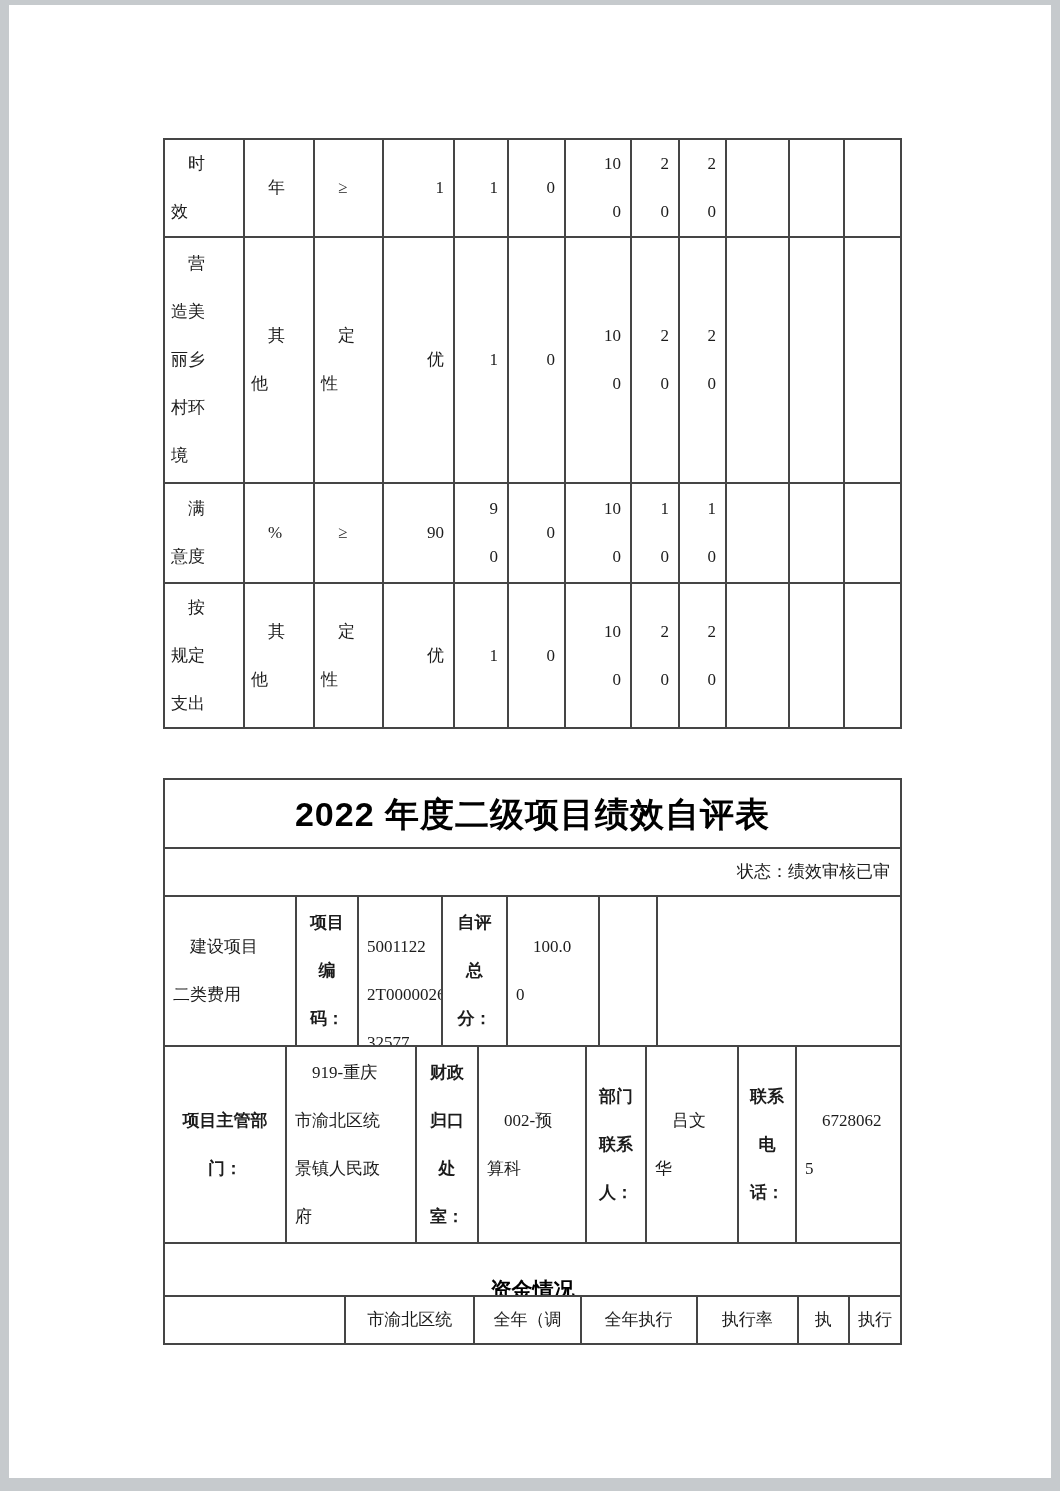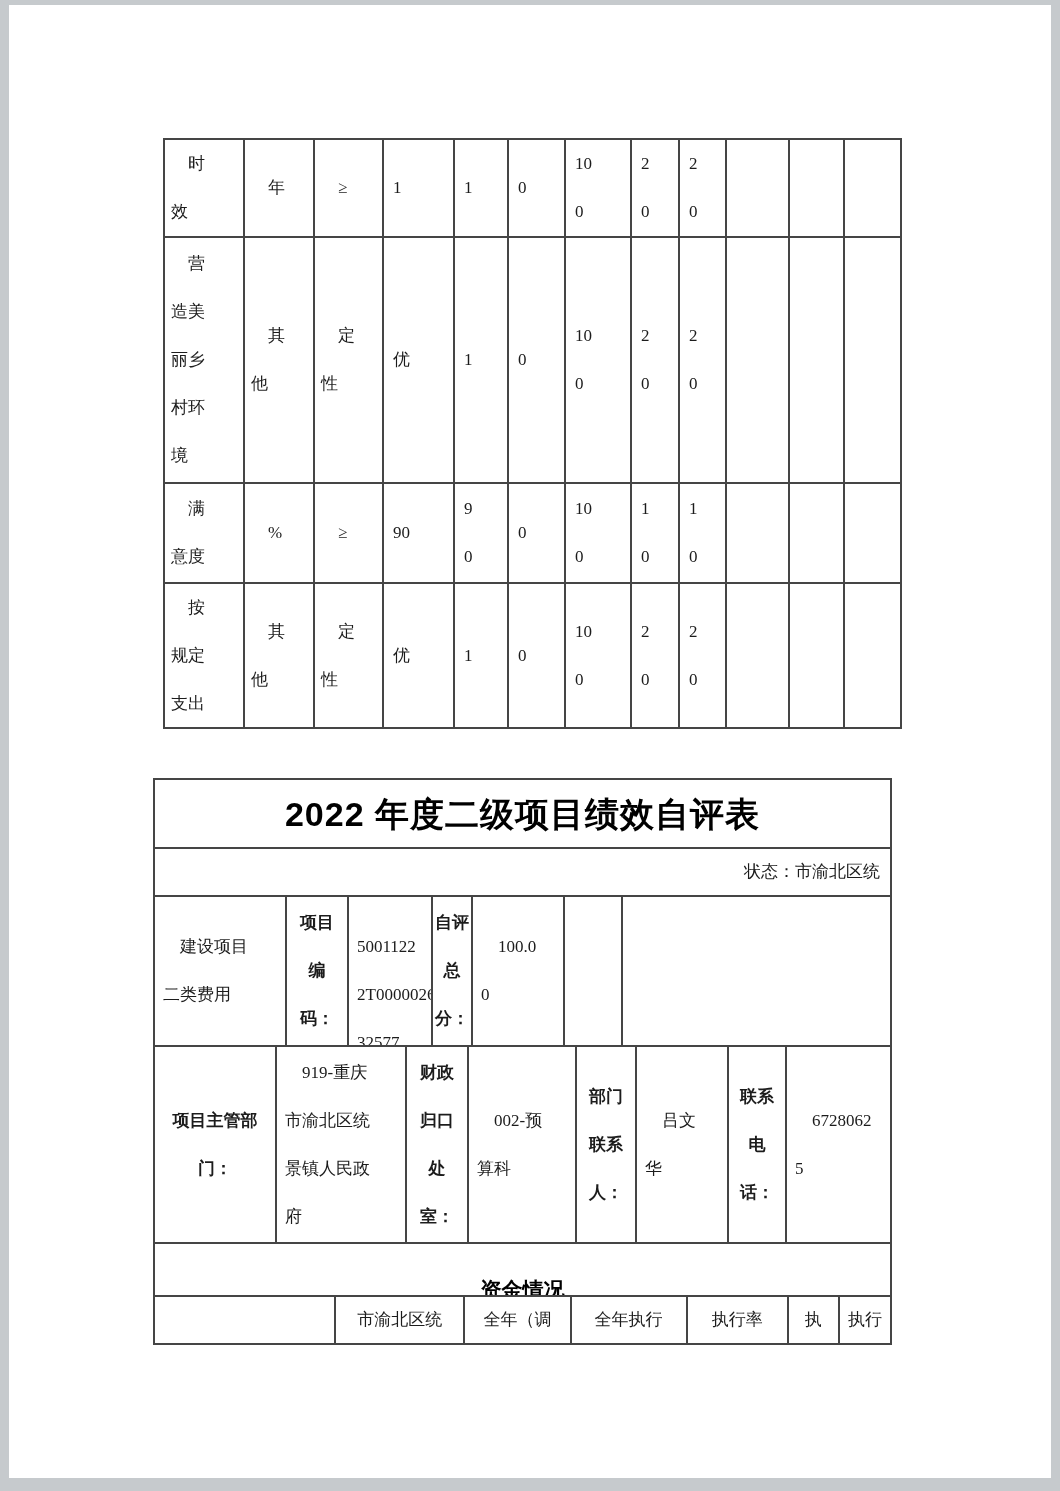--- a/index.html
+++ b/index.html
@@ -33,21 +33,21 @@
   }
   .td:first-child { border-left: none; }
   .td > span {
     white-space: pre-line;
     line-height: 48px;
     font-size: 17px;
   }
   
   .hd > span { text-align: left; padding: 0 6px; }
   
-  .num > span { text-align: left; padding: 4px 9px; }
+  .num > span { text-align: right; padding: 4px 9px; }
   
   .lbl > span {
     text-align: center;
     font-weight: bold;
     font-family: "Liberation Sans", "DejaVu Sans", sans-serif;
     font-size: 17px;
   }
   
   .val > span { text-align: left; padding: 0 8px; }
 
@@ -72,21 +72,21 @@
   }
   .fh > span { text-align: center; font-size: 17px; line-height: 24px; }
 
   
   .tc0 { width: 78px; } .tc1 { width: 70px; } .tc2 { width: 69px; }
   .tc3 { width: 71px; } .tc4 { width: 54px; } .tc5 { width: 57px; }
   .tc6 { width: 66px; } .tc7 { width: 48px; } .tc8 { width: 47px; }
   .tc9 { width: 63px; } .tc10 { width: 55px; } .tc11 { width: 57px; }
 
   #table1 { left: 154px; top: 133px; }
-  #table2 { left: 144px; top: 773px; }
+  #table2 { left: 154px; top: 773px; }
 </style>
 </head>
 <body>
 
 <div class="sheet">
 
   <div class="tbl" id="table1">
 
     <div class="tr" style="height:96px">
       <div class="td hd tc0">
@@ -273,40 +273,40 @@
   <div class="tbl" id="table2">
 
     <div class="tr" style="height:67px">
       <div class="td title-cell" style="width:735px">
         <span>2022 年度二级项目绩效自评表</span>
       </div>
     </div>
 
     <div class="tr" style="height:48px">
       <div class="td status-cell" style="width:735px">
-        <span>状态：市渝北区统</span>
+        <span>状态：绩效审核已审</span>
       </div>
     </div>
 
     <div class="tr" style="height:150px">
       <div class="td val" style="width:130px">
           <span>　建设项目
 二类费用</span>
         </div>
       <div class="td lbl" style="width:62px">
           <span>项目
 编
 码：</span>
         </div>
       <div class="td val" style="width:84px">
           <span>　5001122
 2T0000026
 32577</span>
         </div>
-      <div class="td lbl" style="width:40px">
+      <div class="td lbl" style="width:65px">
           <span>自评
 总
 分：</span>
         </div>
       <div class="td val" style="width:92px">
           <span>　100.0
 0</span>
         </div>
       <div class="td val" style="width:58px">
           <span></span>

